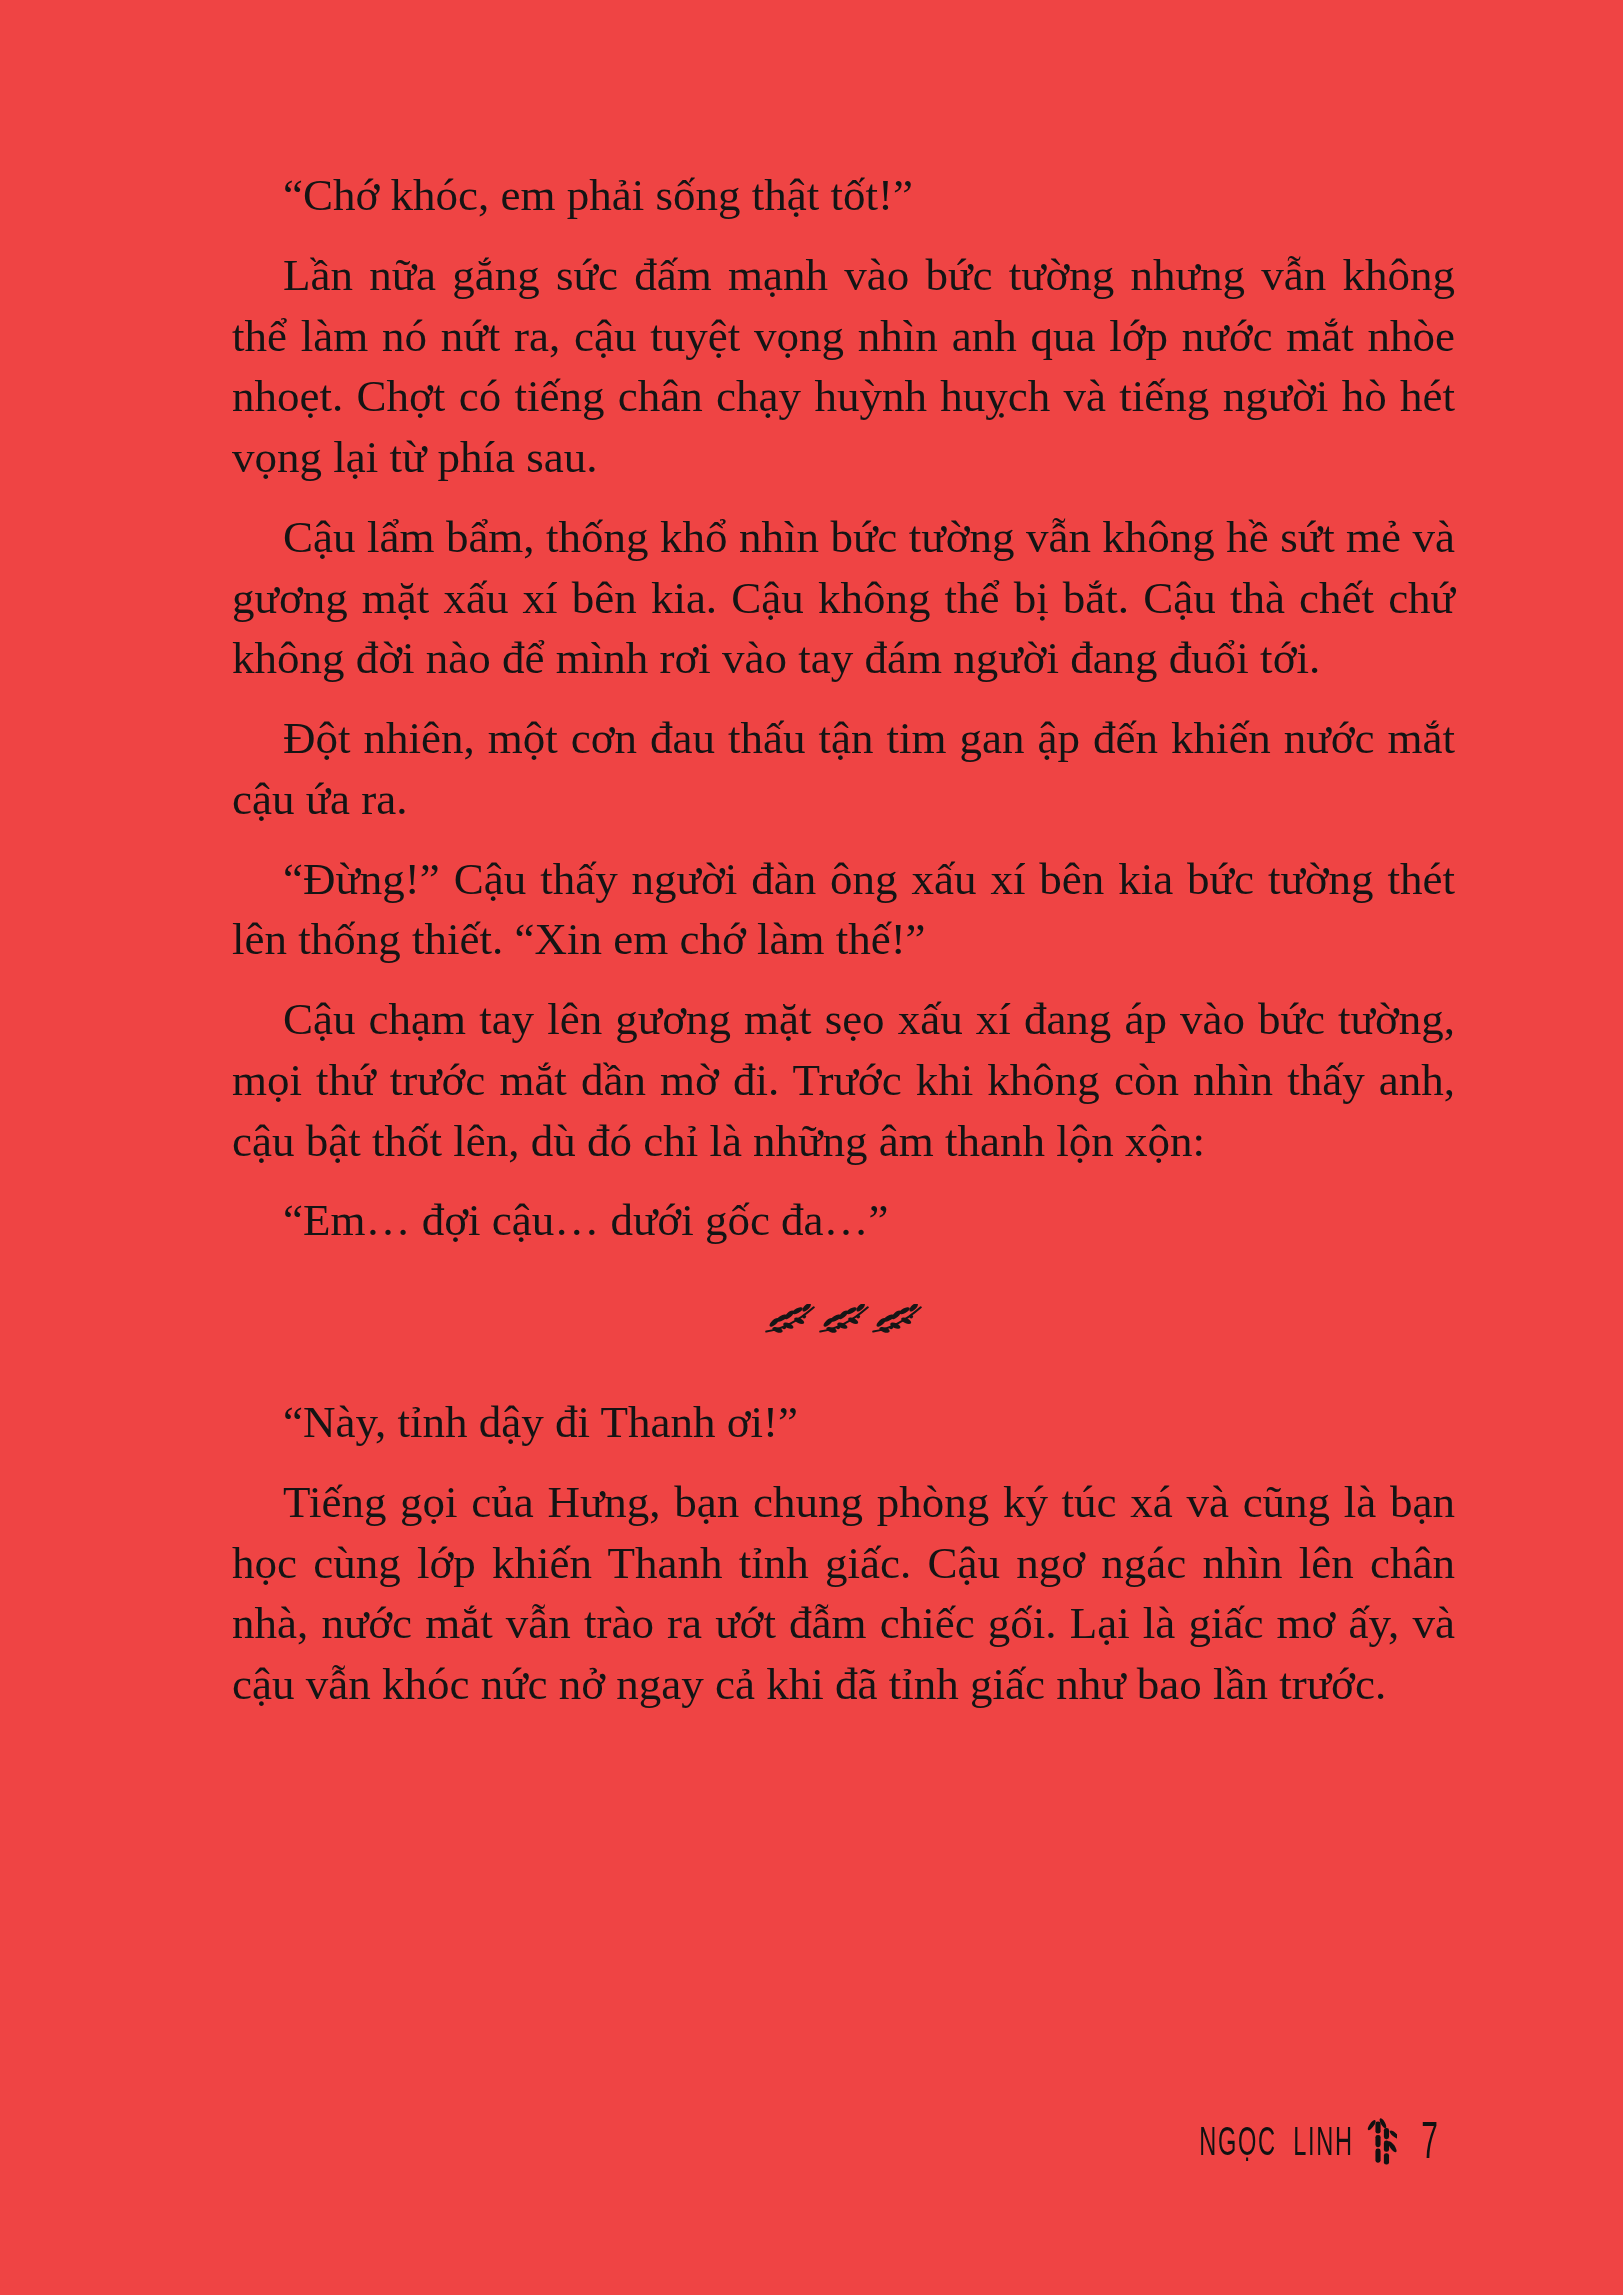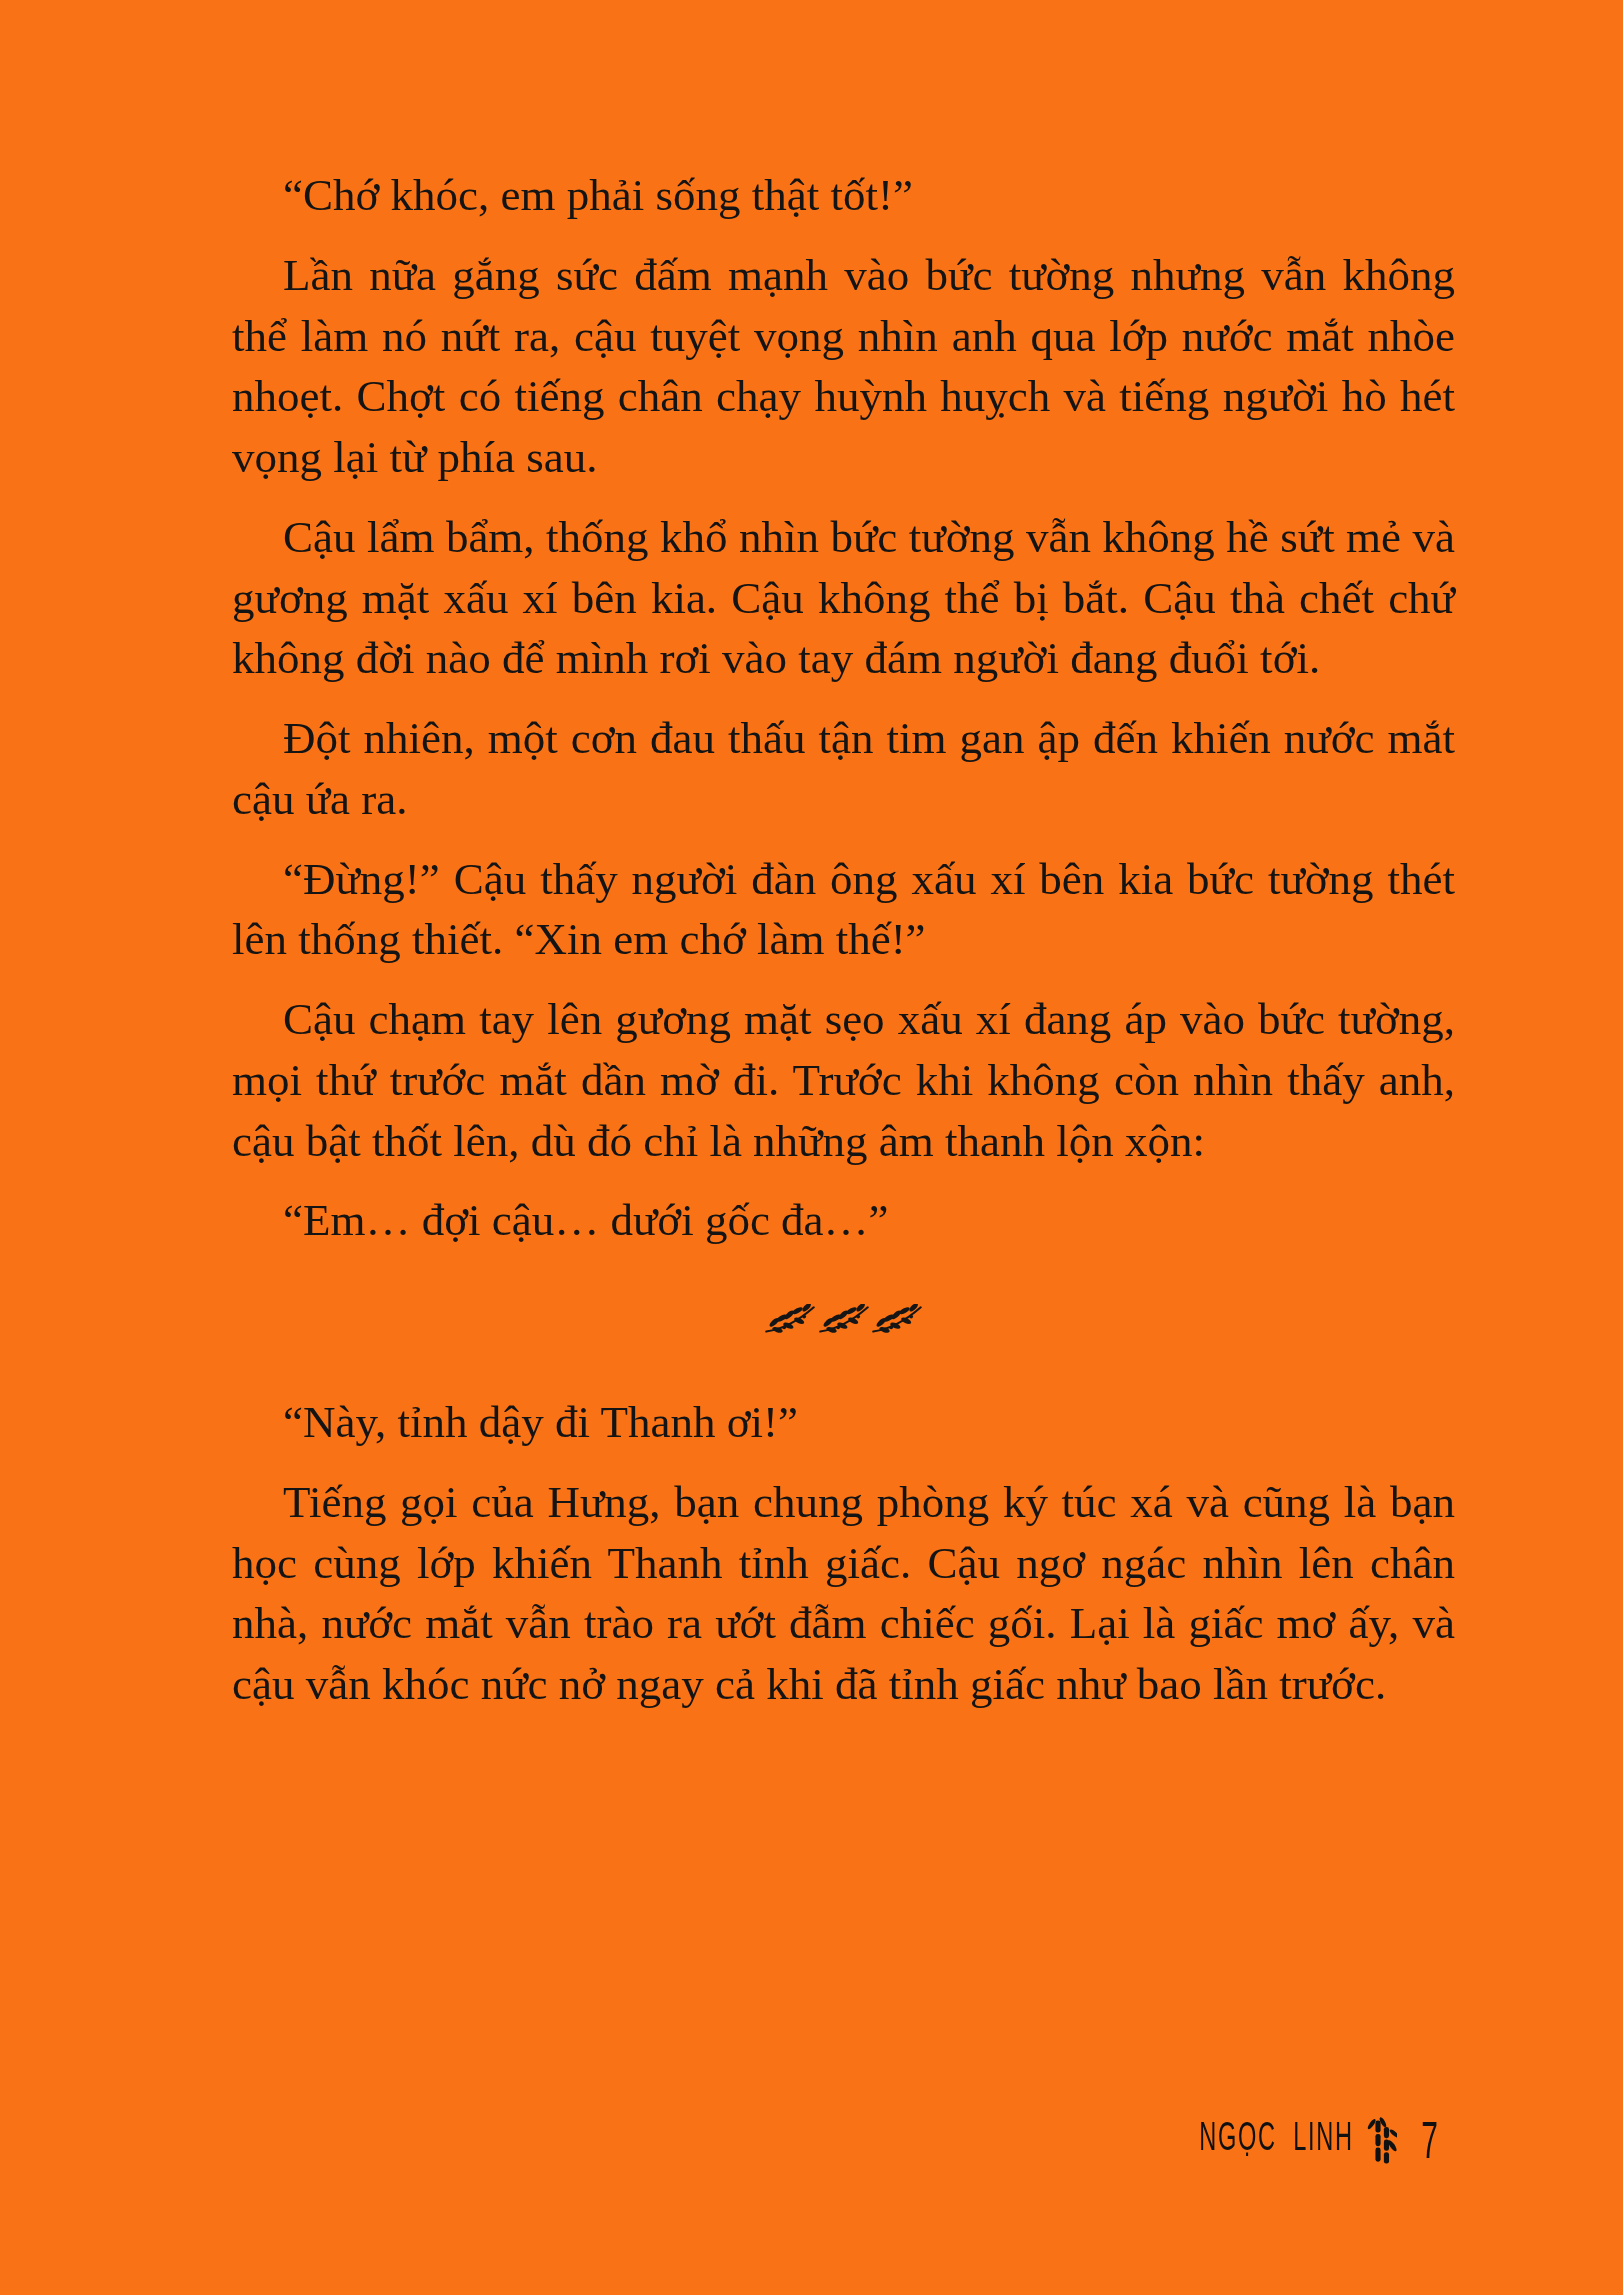--- a/index.html
+++ b/index.html
@@ -6,21 +6,21 @@
   body {
     width: 1623px;
     height: 2295px;
     background: #ffffff;
     font-family: "Liberation Serif", "DejaVu Serif", serif;
   }
   .page {
     position: relative;
     width: 1623px;
     height: 2295px;
-    background: #f97316;
+    background: #ef4444;
     color: #141414;
     overflow: hidden;
   }
   .content {
     position: absolute;
     left: 232px;
     top: 165px;
     width: 1223px;
     font-size: 45px;
     line-height: 1.35;
@@ -40,21 +40,21 @@
     margin: 53px 0 58px 0;
     text-indent: 0;
   }
   .sprig { display: inline-block; color: #161616; }
   .sprig svg { width: 50px; height: 30px; display: block; }
   .footer {
     position: absolute;
     right: 185px;
     bottom: 129px;
     display: flex;
-    align-items: flex-start;
+    align-items: center;
     gap: 13.3px;
     color: #111111;
   }
   .author {
     font-family: "Liberation Sans", "DejaVu Sans", sans-serif;
     font-size: 40px;
     line-height: 1;
     letter-spacing: 2.8px;
     word-spacing: 14.2px;
     transform: scale(0.59, 1.02);

